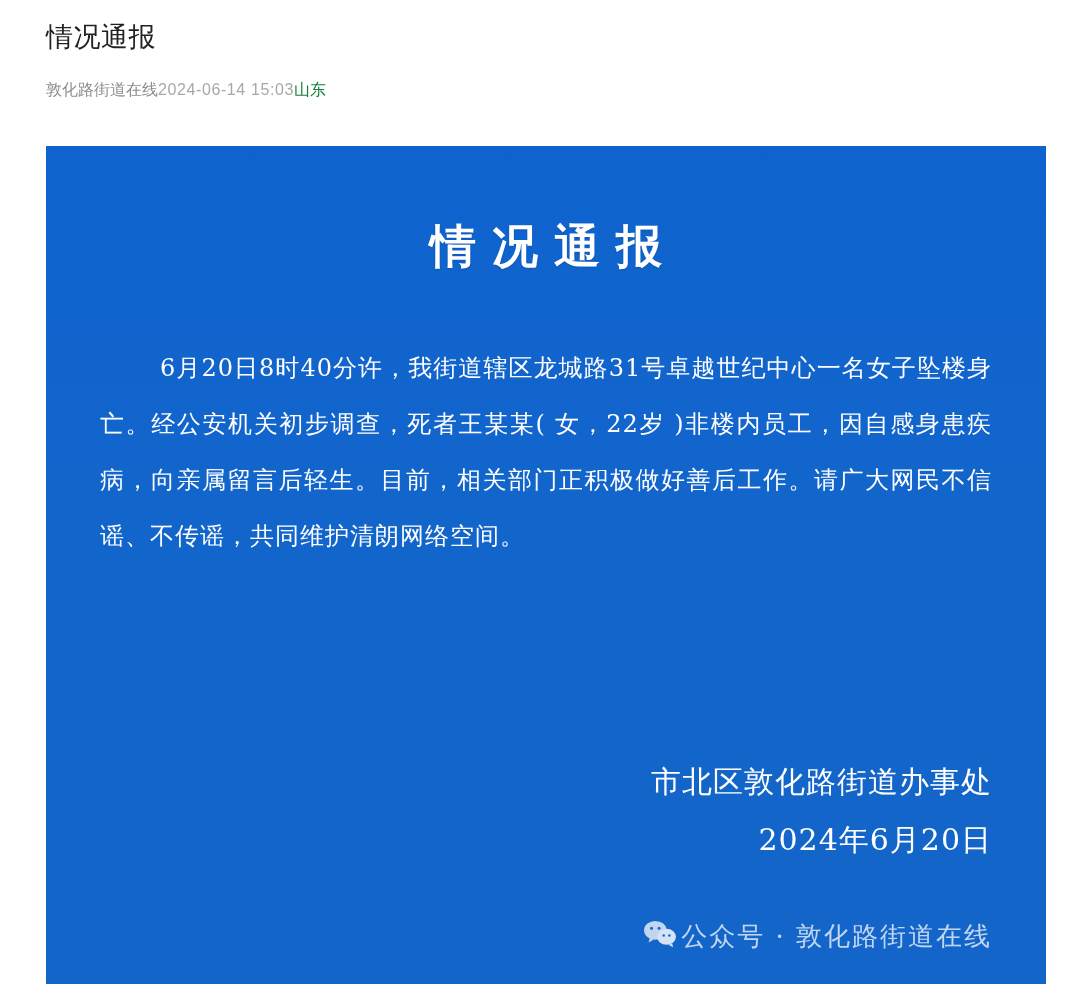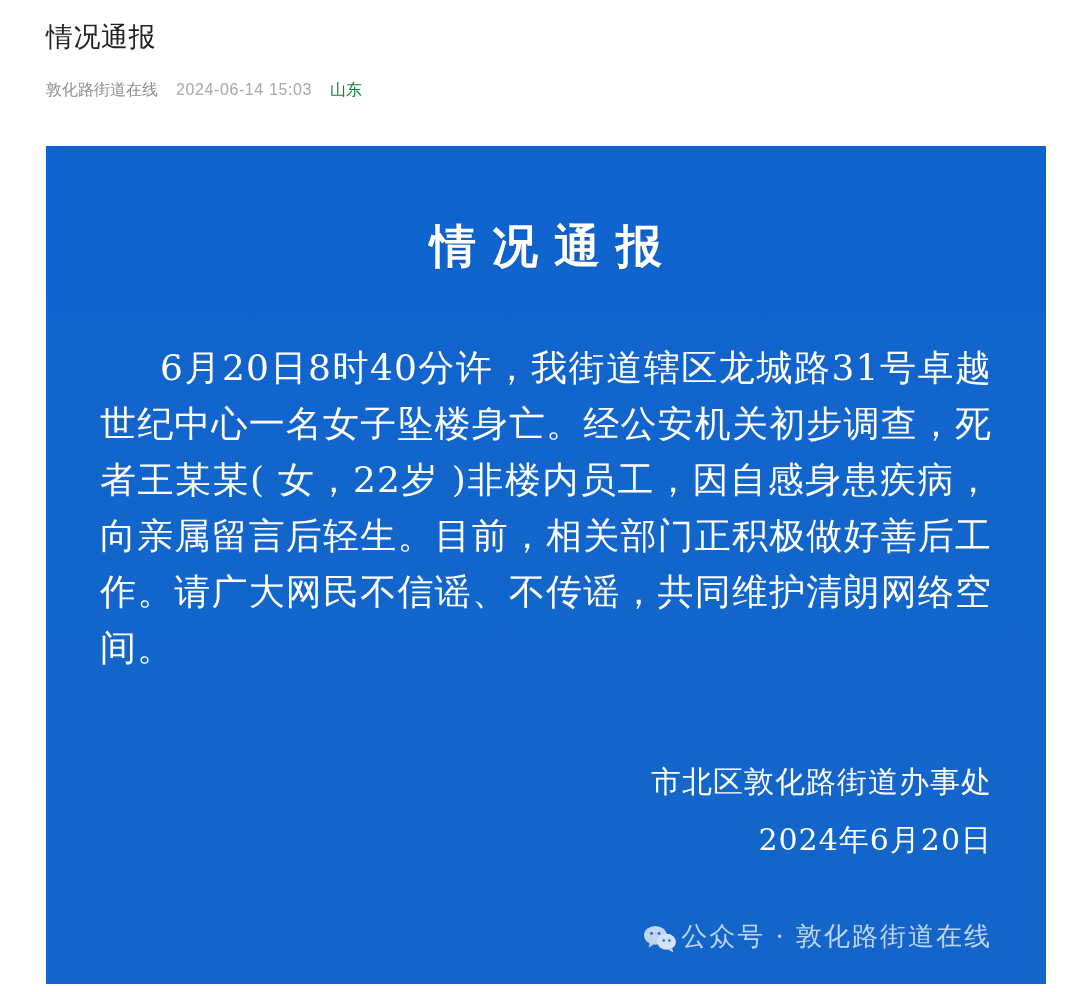--- a/index.html
+++ b/index.html
@@ -31,21 +31,20 @@
     letter-spacing: 0.5px;
     margin: 0;
     font-family: "Liberation Sans", sans-serif;
   }
   .article-meta {
     margin-top: 24px;
     font-size: 16px;
     color: #9b9b9b;
     display: flex;
     align-items: baseline;
-    gap: 18px;
     white-space: nowrap;
   }
   .meta-source {
     color: #8c8c8c;
   }
   .meta-date {
     color: #a8a8a8;
     letter-spacing: 0.6px;
   }
   .meta-location {
@@ -69,21 +68,21 @@
     font-weight: 700;
     letter-spacing: 16px;
     padding-top: 70px;
     text-indent: 16px;
     font-family: "DejaVu Serif", "Liberation Serif", serif;
     text-shadow: 0 1px 2px rgba(0,0,0,0.15);
   }
   .notice-body {
     margin: 62px 54px 0 54px;
     color: #ffffff;
-    font-size: 36px;
+    font-size: 24px;
     line-height: 56px;
     text-align: justify;
     text-indent: 60px;
     font-family: "DejaVu Serif", "Liberation Serif", serif;
     letter-spacing: 1px;
   }
   .notice-signature {
     position: absolute;
     right: 54px;
     bottom: 118px;
@@ -101,21 +100,21 @@
     font-size: 30px;
     line-height: 52px;
     letter-spacing: 1px;
     margin-top: 6px;
   }
   .wechat-tag {
     position: absolute;
     right: 54px;
     bottom: 30px;
     display: flex;
-    align-items: flex-end;
+    align-items: flex-start;
     gap: 4px;
     color: #cfe0f4;
     font-size: 26px;
     font-family: "DejaVu Serif", "Liberation Serif", serif;
     letter-spacing: 2px;
     opacity: 0.92;
   }
   .wechat-icon {
     width: 34px;
     height: 30px;

